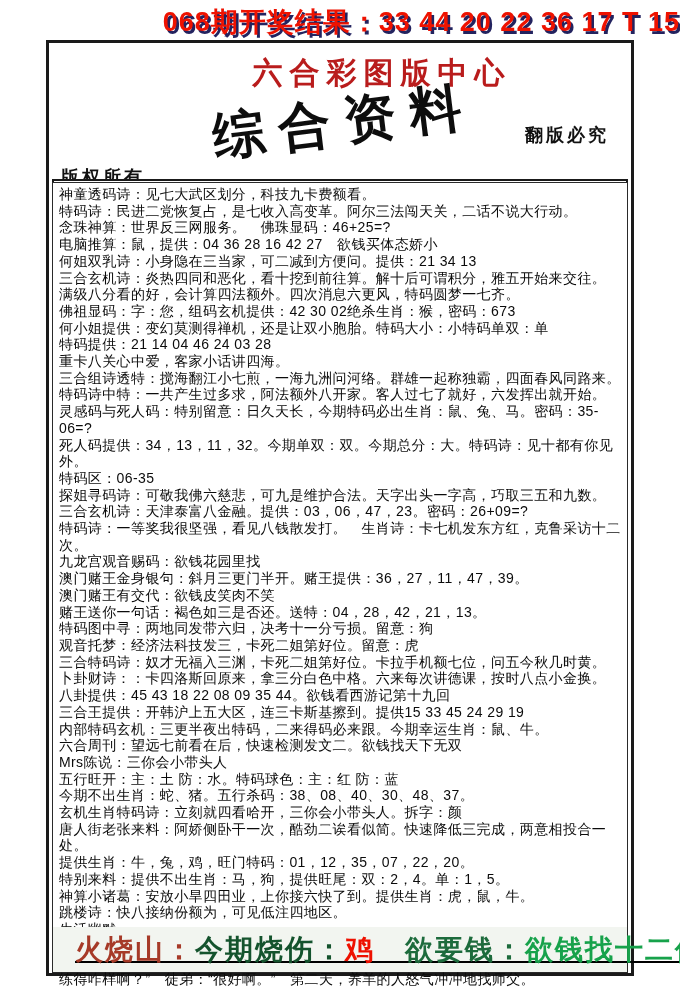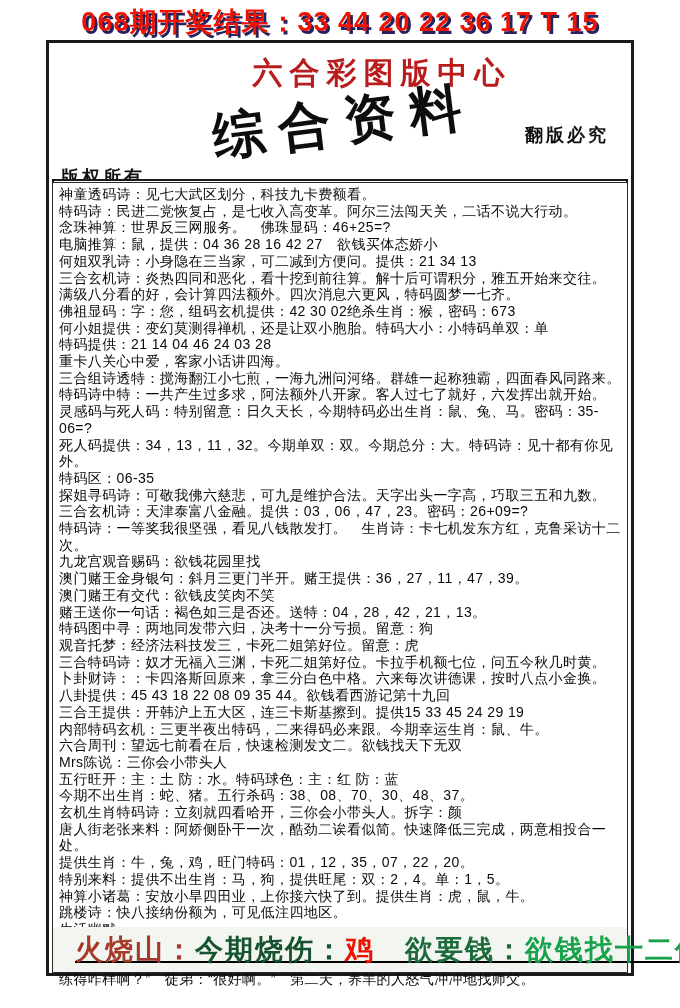--- a/index.html
+++ b/index.html
@@ -1,19 +1,19 @@
 <!DOCTYPE html>
 <html><head>
 <meta charset="utf-8">
 <style>
   html,body{margin:0;padding:0;background:#fff;}
   .page{position:relative;width:680px;height:1008px;background:#ffffff;overflow:hidden;
         font-family:"Liberation Sans","DejaVu Sans",sans-serif;}
   
-  .headline{position:absolute;top:4px;left:0;width:100%;text-align:center;
+  .headline{position:absolute;top:4px;left:0;width:100%;text-align:right;
             font-size:27px;font-weight:900;letter-spacing:1px;white-space:nowrap;}
   
   .frame{position:absolute;left:46px;top:40px;width:588px;height:936px;
          border:3px solid #1a1a1a;box-sizing:border-box;background:#fff;}
   
   .masthead{position:relative;width:100%;height:136px;}
   .center-name{position:absolute;top:10px;left:0;width:100%;text-align:center;
                transform:translateX(42px);font-size:30px;font-weight:900;letter-spacing:7px;color:#b91c1c;}
   .calligraphy{position:absolute;top:44px;left:115px;width:360px;text-align:center;
                transform:rotate(-7deg);font-size:52px;font-weight:900;letter-spacing:14px;color:#0d0d0d;}
@@ -83,21 +83,21 @@
           <div class="body-line">特码图中寻：两地同发带六归，决考十一分亏损。留意：狗</div>
           <div class="body-line">观音托梦：经济法科技发三，卡死二姐第好位。留意：虎</div>
           <div class="body-line">三合特码诗：奴才无福入三渊，卡死二姐第好位。卡拉手机额七位，问五今秋几时黄。</div>
           <div class="body-line">卜卦财诗：：卡四洛斯回原来，拿三分白色中格。六来每次讲德课，按时八点小金换。</div>
           <div class="body-line">八卦提供：45 43 18 22 08 09 35 44。欲钱看西游记第十九回</div>
           <div class="body-line">三合王提供：开韩沪上五大区，连三卡斯基擦到。提供15 33 45 24 29 19</div>
           <div class="body-line">内部特码玄机：三更半夜出特码，二来得码必来跟。今期幸运生肖：鼠、牛。</div>
           <div class="body-line">六合周刊：望远七前看在后，快速检测发文二。欲钱找天下无双</div>
           <div class="body-line">Mrs陈说：三你会小带头人</div>
           <div class="body-line">五行旺开：主：土 防：水。特码球色：主：红 防：蓝</div>
-          <div class="body-line">今期不出生肖：蛇、猪。五行杀码：38、08、70、30、48、37。</div>
+          <div class="body-line">今期不出生肖：蛇、猪。五行杀码：38、08、40、30、48、37。</div>
           <div class="body-line">玄机生肖特码诗：立刻就四看哈开，三你会小带头人。拆字：颜</div>
           <div class="body-line">唐人街老张来料：阿娇侧卧干一次，酷劲二诶看似简。快速降低三完成，两意相投合一处。</div>
           <div class="body-line">提供生肖：牛，兔，鸡，旺门特码：01，12，35，07，22，20。</div>
           <div class="body-line">特别来料：提供不出生肖：马，狗，提供旺尾：双：2，4。单：1，5。</div>
           <div class="body-line">神算小诸葛：安放小旱四田业，上你接六快了到。提供生肖：虎，鼠，牛。</div>
           <div class="body-line">跳楼诗：快八接纳份额为，可见低注四地区。</div>
           <div class="body-line">生活幽默：</div>
           <div class="body-line">　　　　徒弟：“我去练射白云了。”　师父：“很好，去吧。”　晚上徒儿才回来。　师父：“</div>
           <div class="body-line">练得咋样啊？”　徒弟：“很好啊。”　第二天，养羊的人怒气冲冲地找师父。</div>
         </div>

